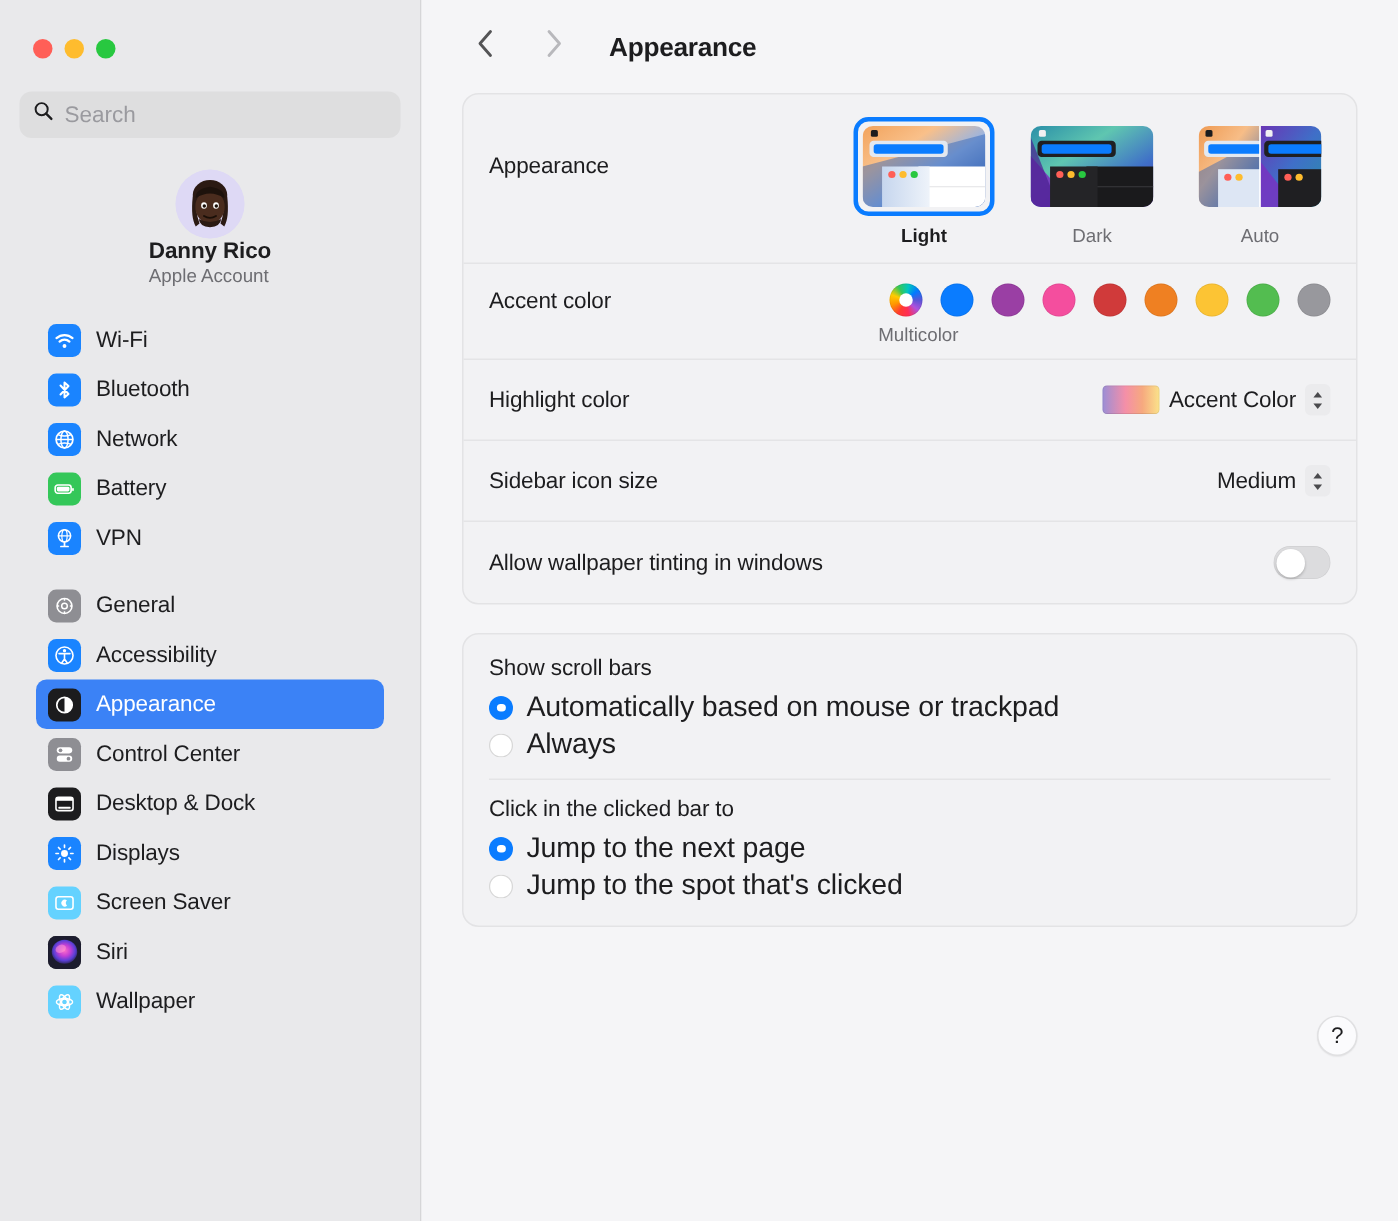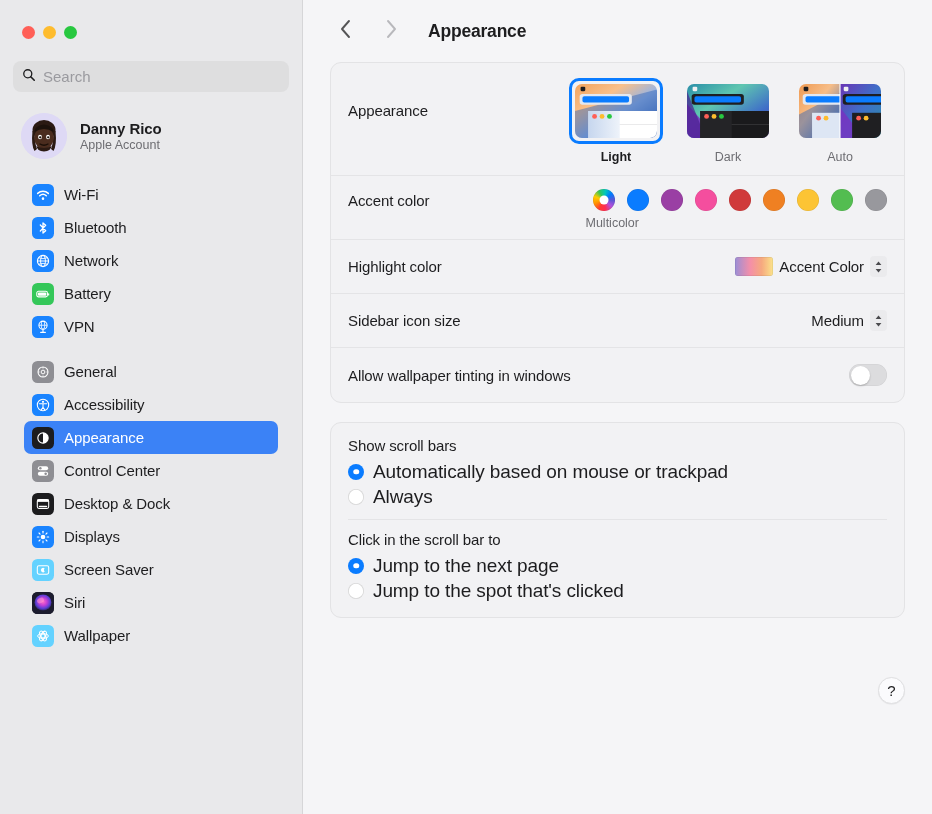--- a/index.html
+++ b/index.html
@@ -12,21 +12,21 @@
   .window {
     position: relative;
     width: 932px; height: 814px;
     display: flex;
     overflow: hidden;
     background: #f2f2f4;
   }
 
   
   .sidebar {
-    width: 303px;
+    width: 281px;
     height: 814px;
     background: #e9e9eb;
     border-right: 1px solid #d6d6d8;
     padding: 0 0 0 0;
     position: relative;
     flex: none;
     overflow: hidden;
   }
   .traffic {
     display: flex; gap: 8px;
@@ -49,24 +49,25 @@
   .search-input {
     border: none; background: transparent; outline: none;
     font-family: "Liberation Sans", sans-serif;
     font-size: 15px;
     color: #1d1d1f;
     width: 100%;
   }
   .search-input::placeholder { color: #9a9a9f; }
 
   .account-row {
-    display: flex; align-items: center; gap: 13px;
+    display: flex; align-items: center; 
     margin: 14px 13px 0 13px;
     padding: 7px 8px;
     border-radius: 8px;
+    flex-direction: column;
   }
   .avatar {
     width: 46px; height: 46px; border-radius: 50%;
     background: #ded9f5;
     flex: none;
     position: relative;
     overflow: hidden;
   }
   .account-name { font-size: 15px; font-weight: 700; color: #1d1d1f; letter-spacing: -0.1px;}
   .account-sub { font-size: 12.5px; color: #6d6d72; margin-top: 1px; }
@@ -666,21 +667,21 @@
           <div class="radio on"></div>
           <div class="radio-label">Automatically based on mouse or trackpad</div>
         </div>
         <div class="radio-item">
           <div class="radio"></div>
           <div class="radio-label">Always</div>
         </div>
 
         <div class="inner-sep"></div>
 
-        <div class="section-title" style="margin-top:11px">Click in the scroll bar to</div>
+        <div class="section-title" style="margin-top:11px">Click in the clicked bar to</div>
         <div class="radio-item">
           <div class="radio on"></div>
           <div class="radio-label">Jump to the next page</div>
         </div>
         <div class="radio-item">
           <div class="radio"></div>
           <div class="radio-label">Jump to the spot that's clicked</div>
         </div>
       </div>
     </div>

